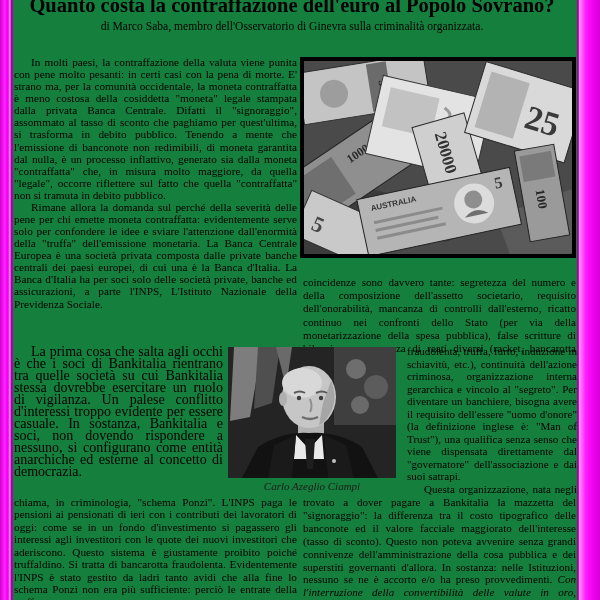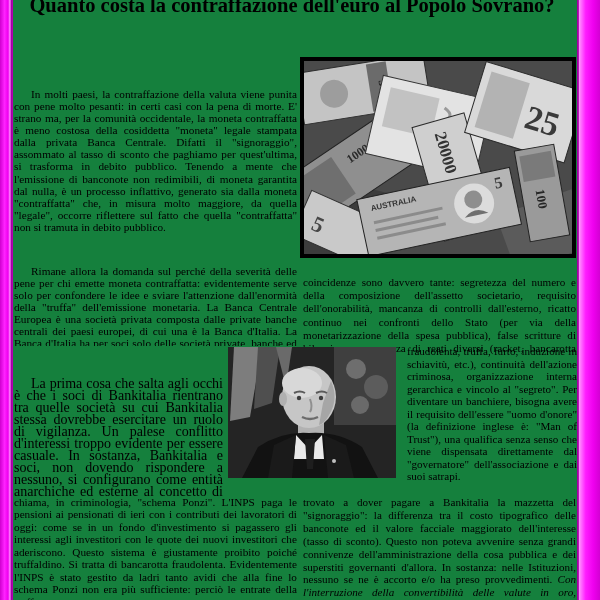--- a/index.html
+++ b/index.html
@@ -7,21 +7,21 @@
           font-family:"Liberation Serif", serif; color:#000; }
   .border-left { position:absolute; left:0; top:0; height:600px; width:13px;
           background:linear-gradient(to right,#cf00cf 0%,#ff22ff 35%,#ee00ee 62%,#ff8dff 76%,#a300a3 88%,#b800b8 100%); }
   .border-right { position:absolute; right:0; top:0; height:600px; width:23px;
           background:linear-gradient(to right,#a300a3 0%,#a300a3 6%,#ff96ff 9%,#ff1cff 38%,#ee00ee 72%,#d300d3 100%); }
   .title { position:absolute; top:-6px; left:14px; width:556px; margin:0; text-align:center;
           font-size:20.5px; font-weight:700; }
   .byline { position:absolute; top:20px; left:14px; width:556px; text-align:center; font-size:11.6px; }
   .tblock { position:absolute; text-align:justify; overflow:hidden; }
   .tblock p { margin:0; padding:0; }
-  p.ind { text-indent:17px;margin-top:32px; }
+  p.ind { text-indent:17px; }
   .jlast { text-align-last:justify; }
   .la { left:14px;  top:56px;  width:283px; height:290px; font-size:11.25px; line-height:12.08px; }
   .lb { left:14px;  top:346px; width:209px; height:150px; font-size:14px; line-height:12px; }
   .lc { left:14px;  top:496px; width:283px; height:104px; font-size:11.25px; line-height:12.45px; }
   .ra { left:303px; top:276px; width:273px; height:81px;  font-size:11.1px;  line-height:13.2px; }
   .rb { left:407px; top:345px; width:170px; height:151px; font-size:11.1px;  line-height:12.55px; }
   .rc { left:303px; top:496px; width:273px; height:104px; font-size:11.1px;  line-height:12.9px; }
   .ital { font-style:italic; }
   .banknotes { position:absolute; left:300px; top:57px; width:268px; height:193px;
           border:4px solid #000; margin:0; background:#4a4a4a; }
@@ -32,20 +32,21 @@
 </style>
 </head>
 <body>
 
 <div class="page">
 
   <div class="border-left"></div>
   <div class="border-right"></div>
 
   <h1 class="title">Quanto costa la contraffazione dell'euro al Popolo Sovrano?</h1>
+  <div class="byline">di Marco Saba, membro dell'Osservatorio di Ginevra sulla criminalità organizzata.</div>
 
   <figure class="banknotes">
     <svg width="268" height="193" viewBox="0 0 268 193">
       <rect width="268" height="193" fill="#4a4a4a"></rect>
       <rect x="-10" y="120" width="90" height="80" fill="#3c3c3c" transform="rotate(14 30 160)"></rect>
       <rect x="200" y="140" width="80" height="60" fill="#5b5b5b" transform="rotate(-20 240 170)"></rect>
 
       <g transform="rotate(-9 60 30)">
         <rect x="-4" y="2" width="128" height="52" fill="#c4c4c4" stroke="#2c2c2c" stroke-width="1"></rect>
         <rect x="66" y="4" width="20" height="48" fill="#6b6b6b"></rect>
@@ -151,14 +152,15 @@
       <path d="M74 70 q8 4 16 0" stroke="#6b6b6b" stroke-width="2.5" fill="none"></path>
 
       <path d="M14 131 L30 100 Q54 84 81 86 Q110 84 134 100 L150 131 Z" fill="#121212"></path>
       <polygon points="68,88 81,102 94,88 96,112 66,112" fill="#e9e9e9"></polygon>
       <polygon points="77,92 87,92 85,122 79,122" fill="#1e1e1e"></polygon>
       <path d="M46 98 L68 88 L64 131 L40 131 Z" fill="#1a1a1a"></path>
       <path d="M118 98 L96 88 L100 131 L126 131 Z" fill="#1a1a1a"></path>
       <circle cx="106" cy="114" r="2" fill="#c0c0c0"></circle>
     </svg>
   </figure>
+  <figcaption class="caption">Carlo Azeglio Ciampi</figcaption>
 
 </div>
 
 </body></html>

